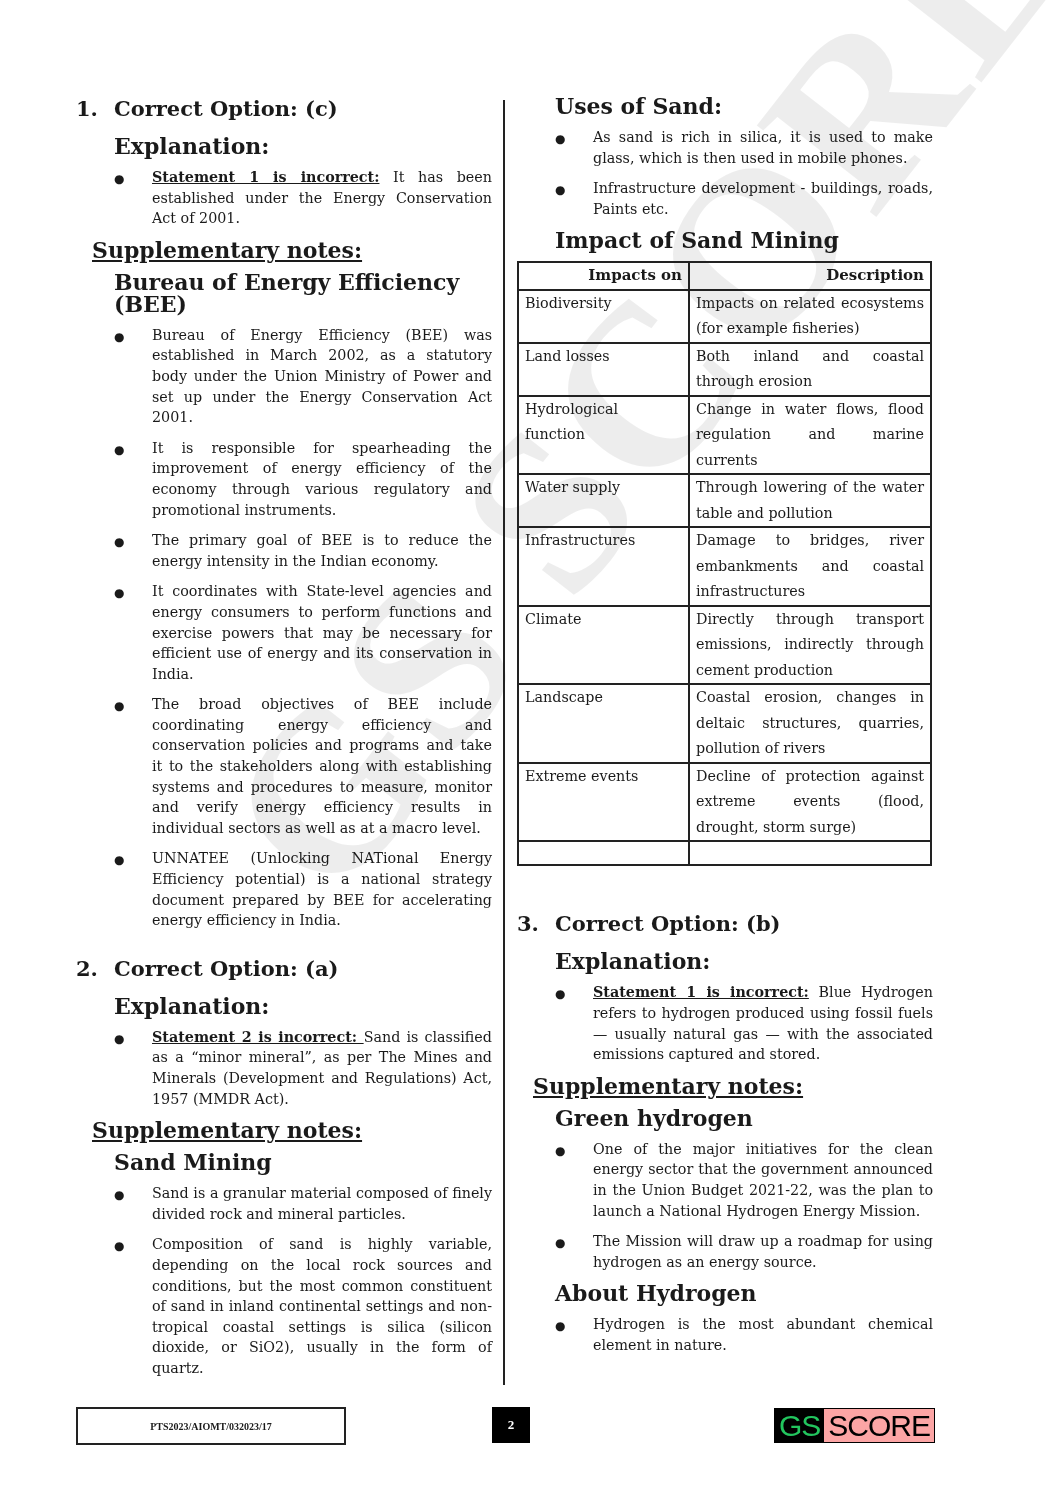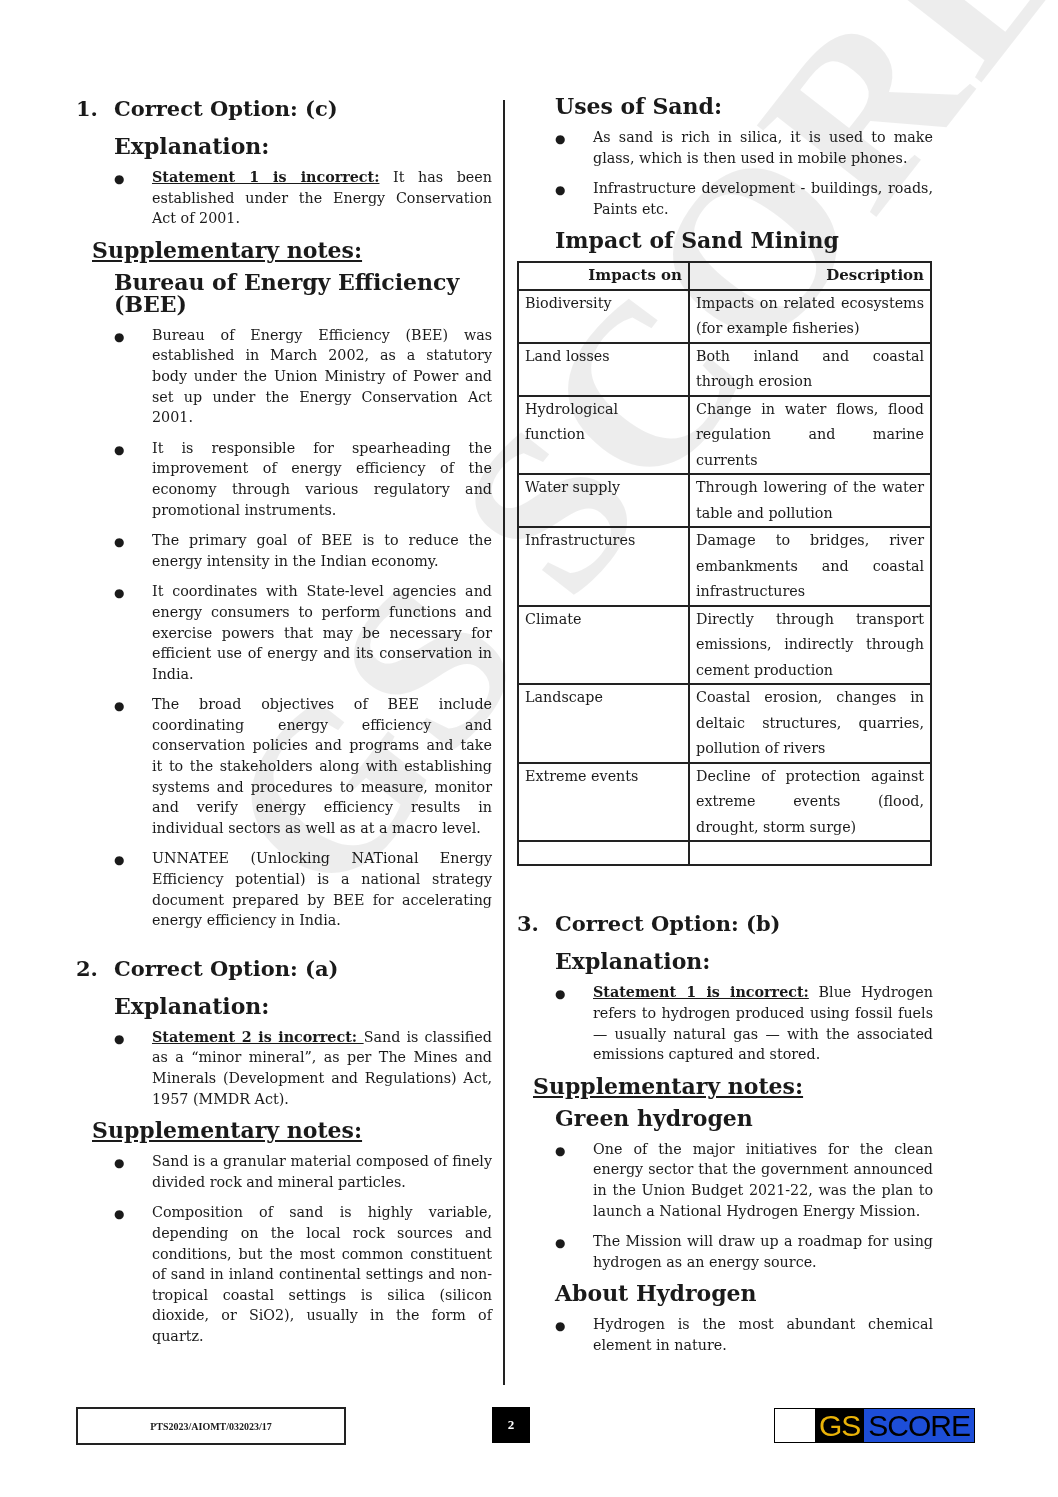--- a/index.html
+++ b/index.html
@@ -32,22 +32,22 @@
   table.impact tr.empty td { height: 22px; }
   .footer-code { position: absolute; left: 76px; top: 1407px; width: 266px; height: 34px;
                  border: 2px solid #222; font-family: "Liberation Serif", serif; font-weight: bold;
                  font-size: 10px; display: flex; align-items: center; justify-content: center; }
   .page-num { position: absolute; left: 492px; top: 1407px; width: 38px; height: 36px; background: #000;
               color: #fff; font-weight: bold; font-size: 13px; display: flex; align-items: center;
               justify-content: center; font-family: "Liberation Serif", serif; }
   .logo { position: absolute; left: 774px; top: 1408px; height: 33px; display: flex;
           border: 1px solid #000; font-family: "Liberation Sans", sans-serif; font-size: 30px;
           line-height: 33px; letter-spacing: -1px; }
-  .logo .gs { background: #000; color: #eab308; padding: 0 4px; margin-left: 40px; }
-  .logo .score { background: #1d4ed8; color: #000; padding: 0 4px; }
+  .logo .gs { background: #000; color: #22c55e; padding: 0 4px; }
+  .logo .score { background: #fca5a5; color: #000; padding: 0 4px; }
 </style>
 </head>
 <body>
 
 <div class="watermark">GS SCORE</div>
 
 <div class="divider"></div>
 
 <div class="col col-left">
   <div class="q-title">
@@ -72,20 +72,21 @@
 
   <div class="q-title">
     <span class="q-num">2.</span>
     <span>Correct Option: (a)</span>
   </div>
   <div class="sub">Explanation:</div>
   <ul class="bullets">
     <li><span class="dot">●</span><span class="lead">Statement 2 is incorrect: </span><span> Sand is classified as a “minor mineral”, as per The Mines and Minerals (Development and Regulations) Act, 1957 (MMDR Act).</span></li>
   </ul>
   <div class="sub u">Supplementary notes:</div>
+  <div class="sub">Sand Mining</div>
   <ul class="bullets">
     <li><span class="dot">●</span><span>Sand is a granular material composed of finely divided rock and mineral particles.</span></li>
     <li><span class="dot">●</span><span>Composition of sand is highly variable, depending on the local rock sources and conditions, but the most common constituent of sand in inland continental settings and non-tropical coastal settings is silica (silicon dioxide, or SiO2), usually in the form of quartz.</span></li>
   </ul>
 </div>
 
 <div class="col col-right">
   <div class="sub">Uses of Sand:</div>
   <ul class="bullets">
     <li><span class="dot">●</span><span>As sand is rich in silica, it is used to make glass, which is then used in mobile phones.</span></li>

